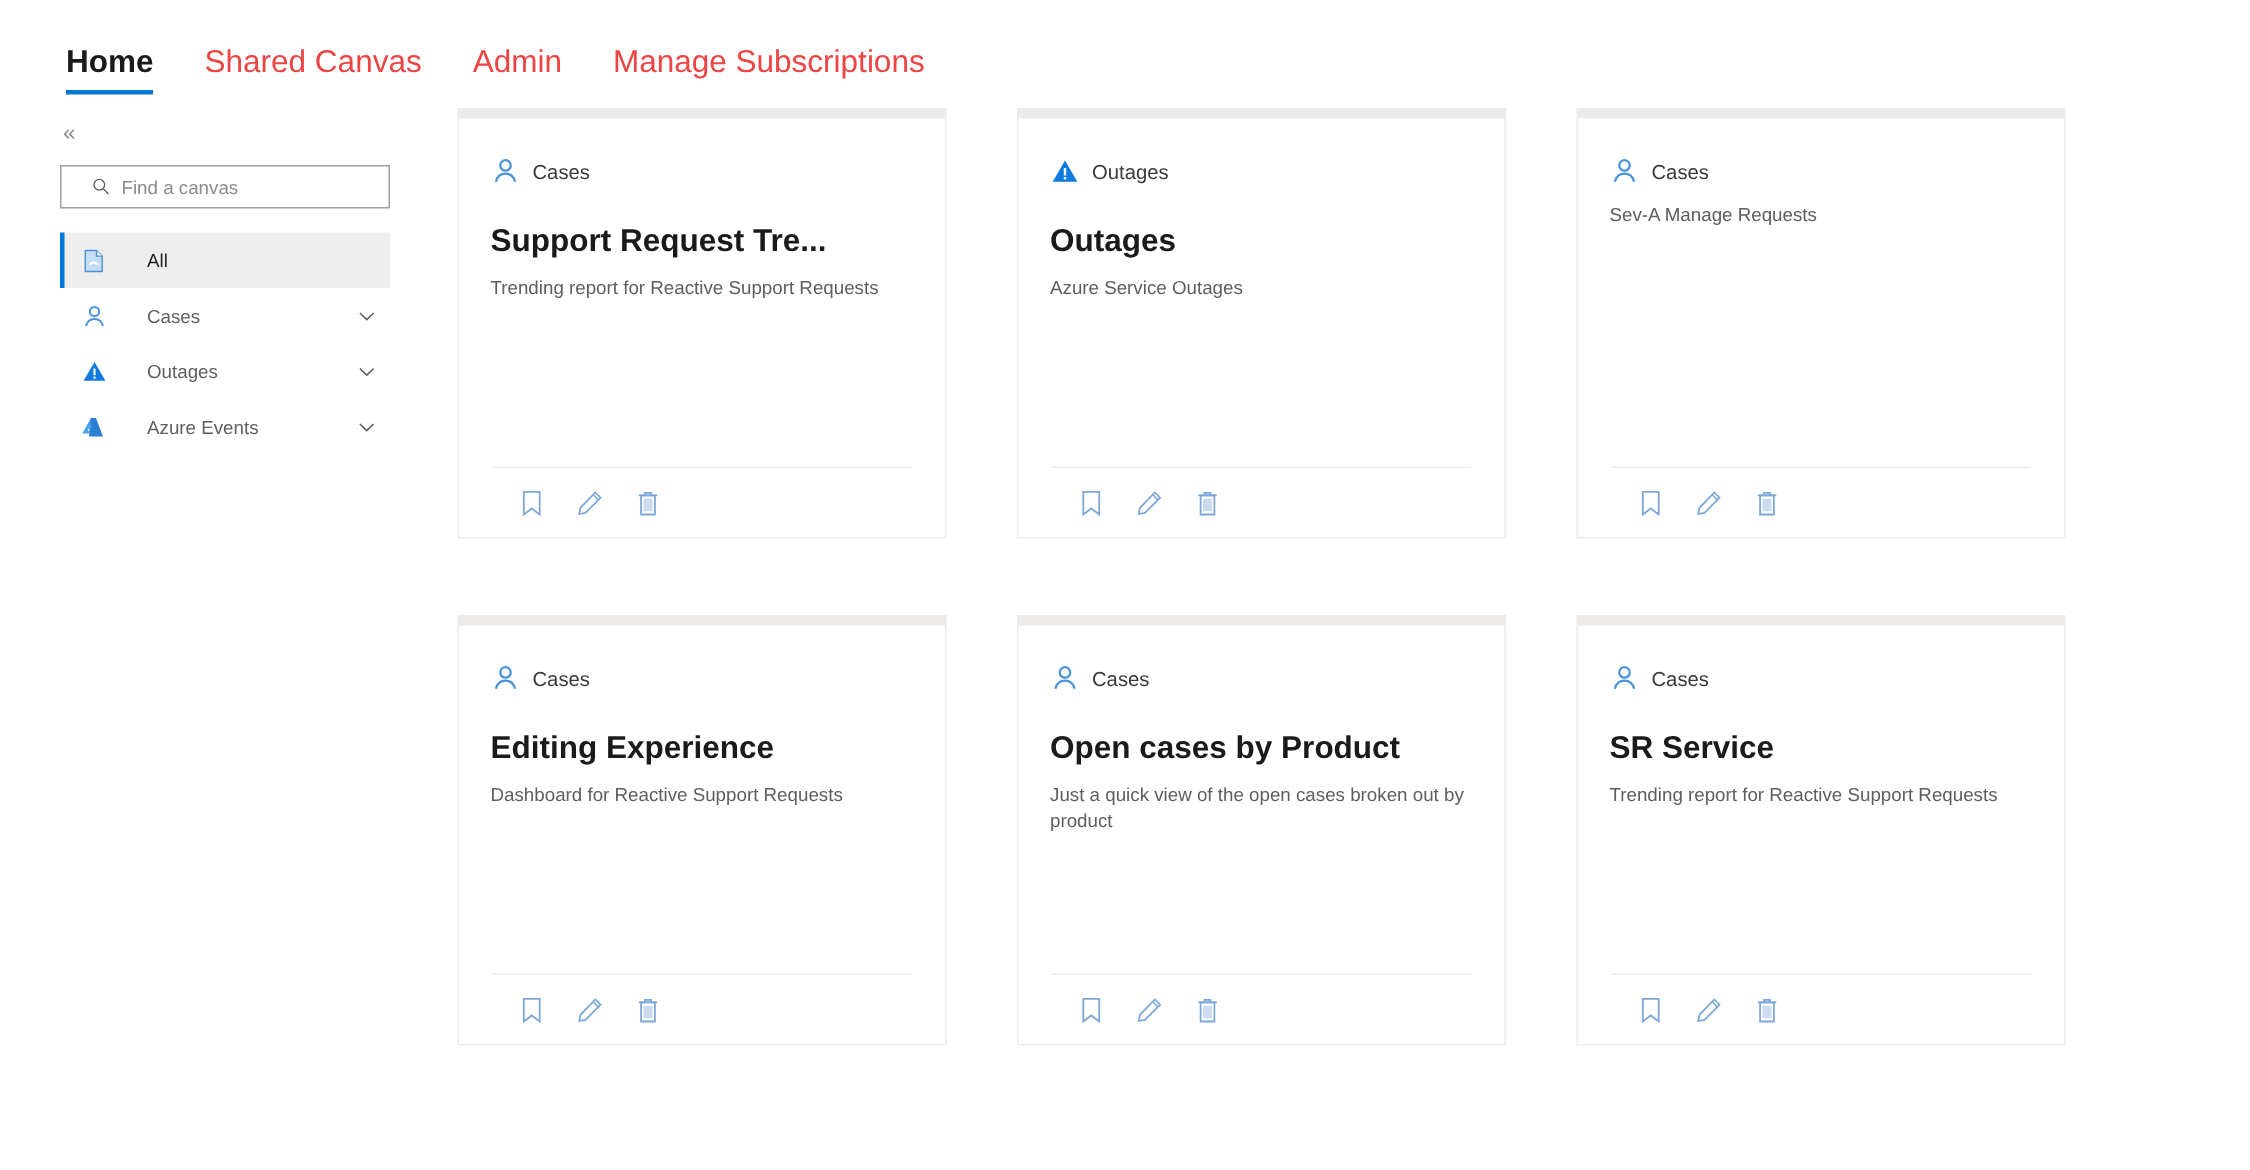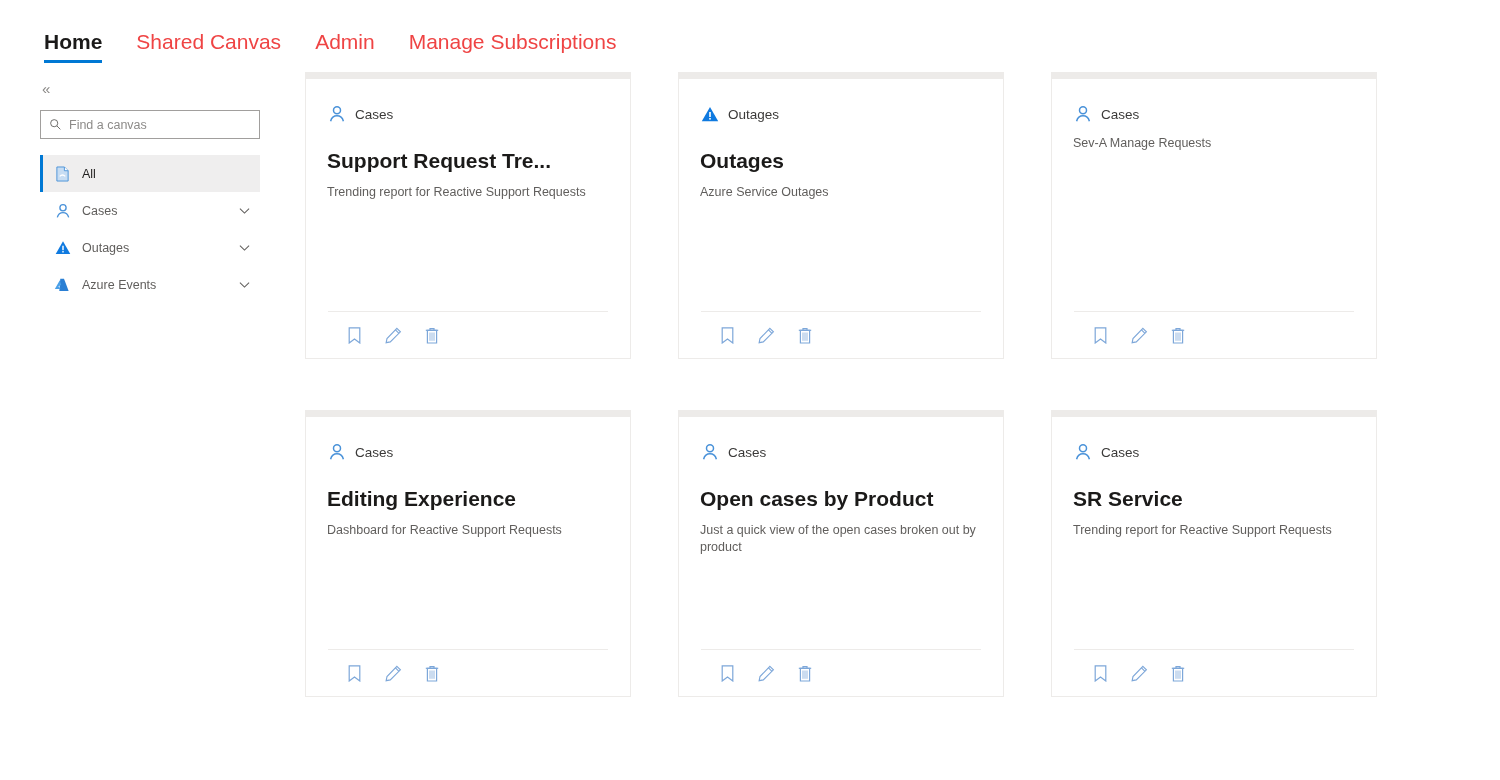--- a/index.html
+++ b/index.html
@@ -59,21 +59,21 @@
     cursor: pointer;
     user-select: none;
   }
   .search-box {
     width: 220px;
     height: 29px;
     border: 1px solid #a19f9d;
     background: #ffffff;
     display: flex;
     align-items: center;
-    padding: 0 8px;
+    padding: 0 20px;
     gap: 7px;
     margin-bottom: 16px;
   }
   .search-box .mag { flex: 0 0 auto; display: flex; }
   .search-input {
     border: none;
     outline: none;
     background: transparent;
     font-family: "Liberation Sans", sans-serif;
     font-size: 12.5px;
@@ -100,21 +100,21 @@
     color: #201f1e;
   }
   .nav-item.selected::before {
     content: "";
     position: absolute;
     left: 0; top: 0; bottom: 0;
     width: 3px;
     background: #0078d4;
   }
   .nav-icon { flex: 0 0 17px; width: 17px; height: 17px; display: flex; align-items: center; justify-content: center; }
-  .nav-label { flex: 1 1 auto; }
+  .nav-label { flex: 1 1 auto; margin-left: 16px; }
   .chev { flex: 0 0 auto; margin-right: 10px; display: flex; }
 
   
   .grid-area {
     flex: 1 1 auto;
     padding-top: 4px;
   }
   .card-grid {
     display: grid;
     grid-template-columns: 326px 326px 326px;

